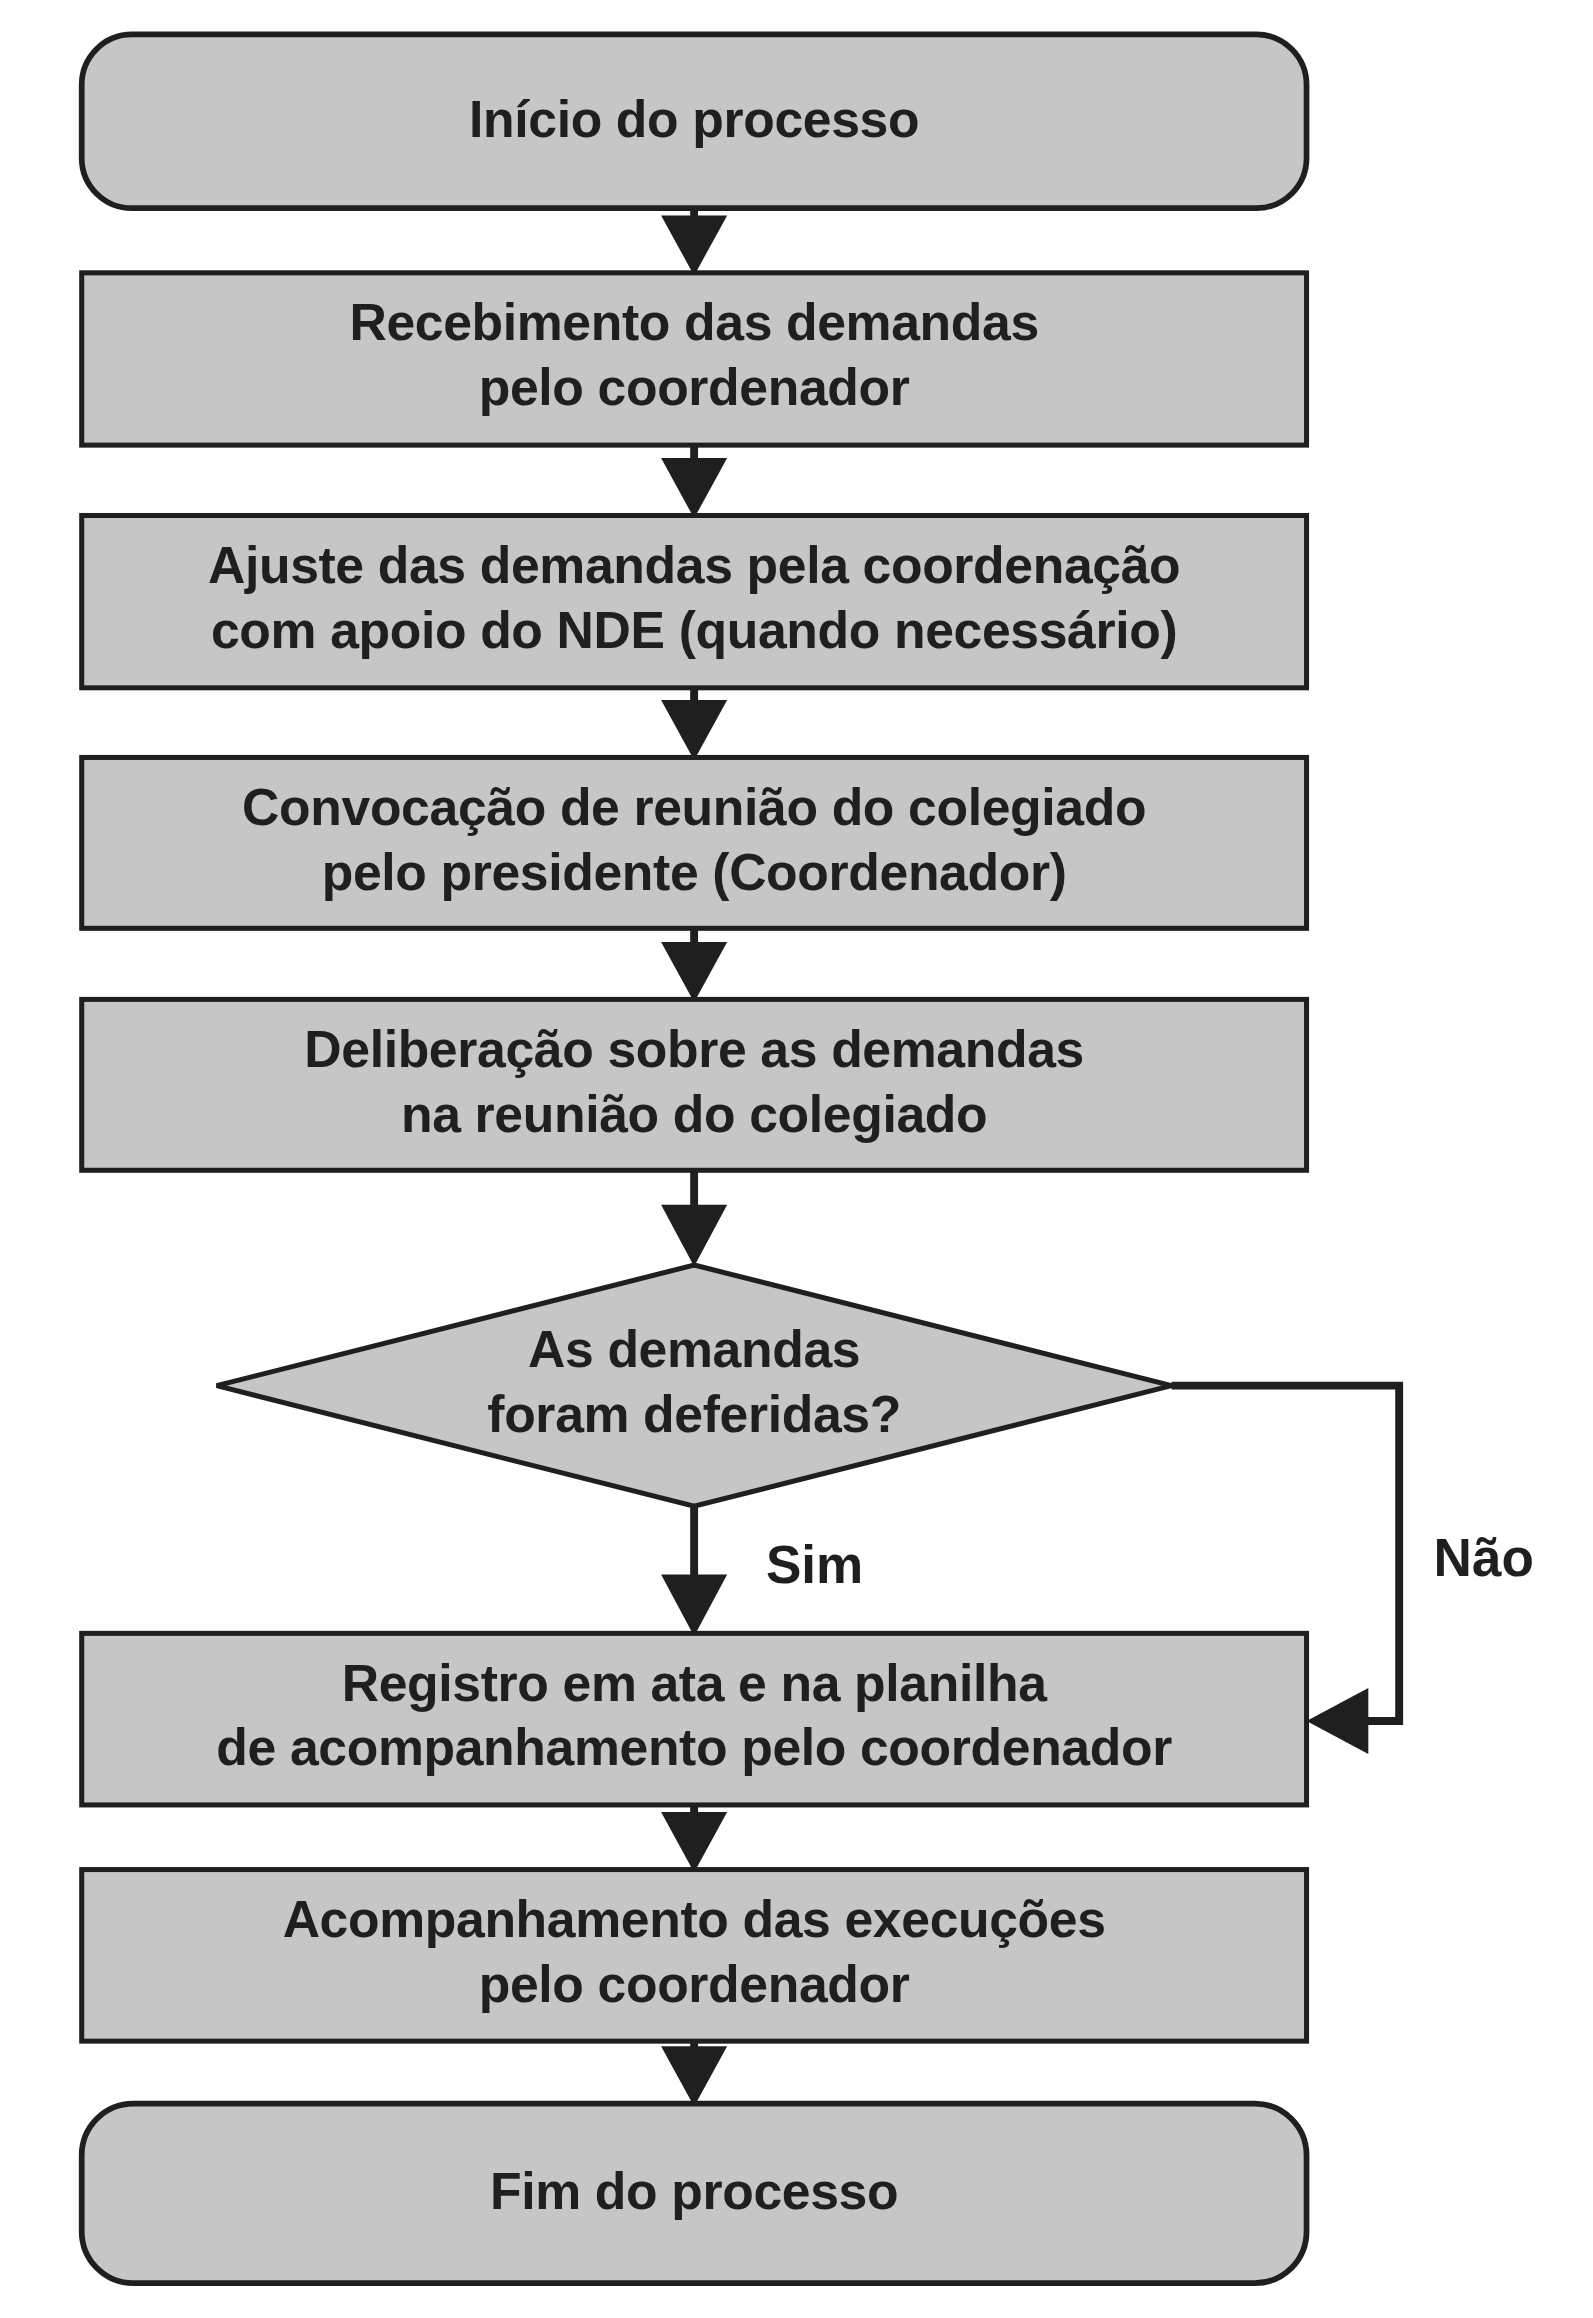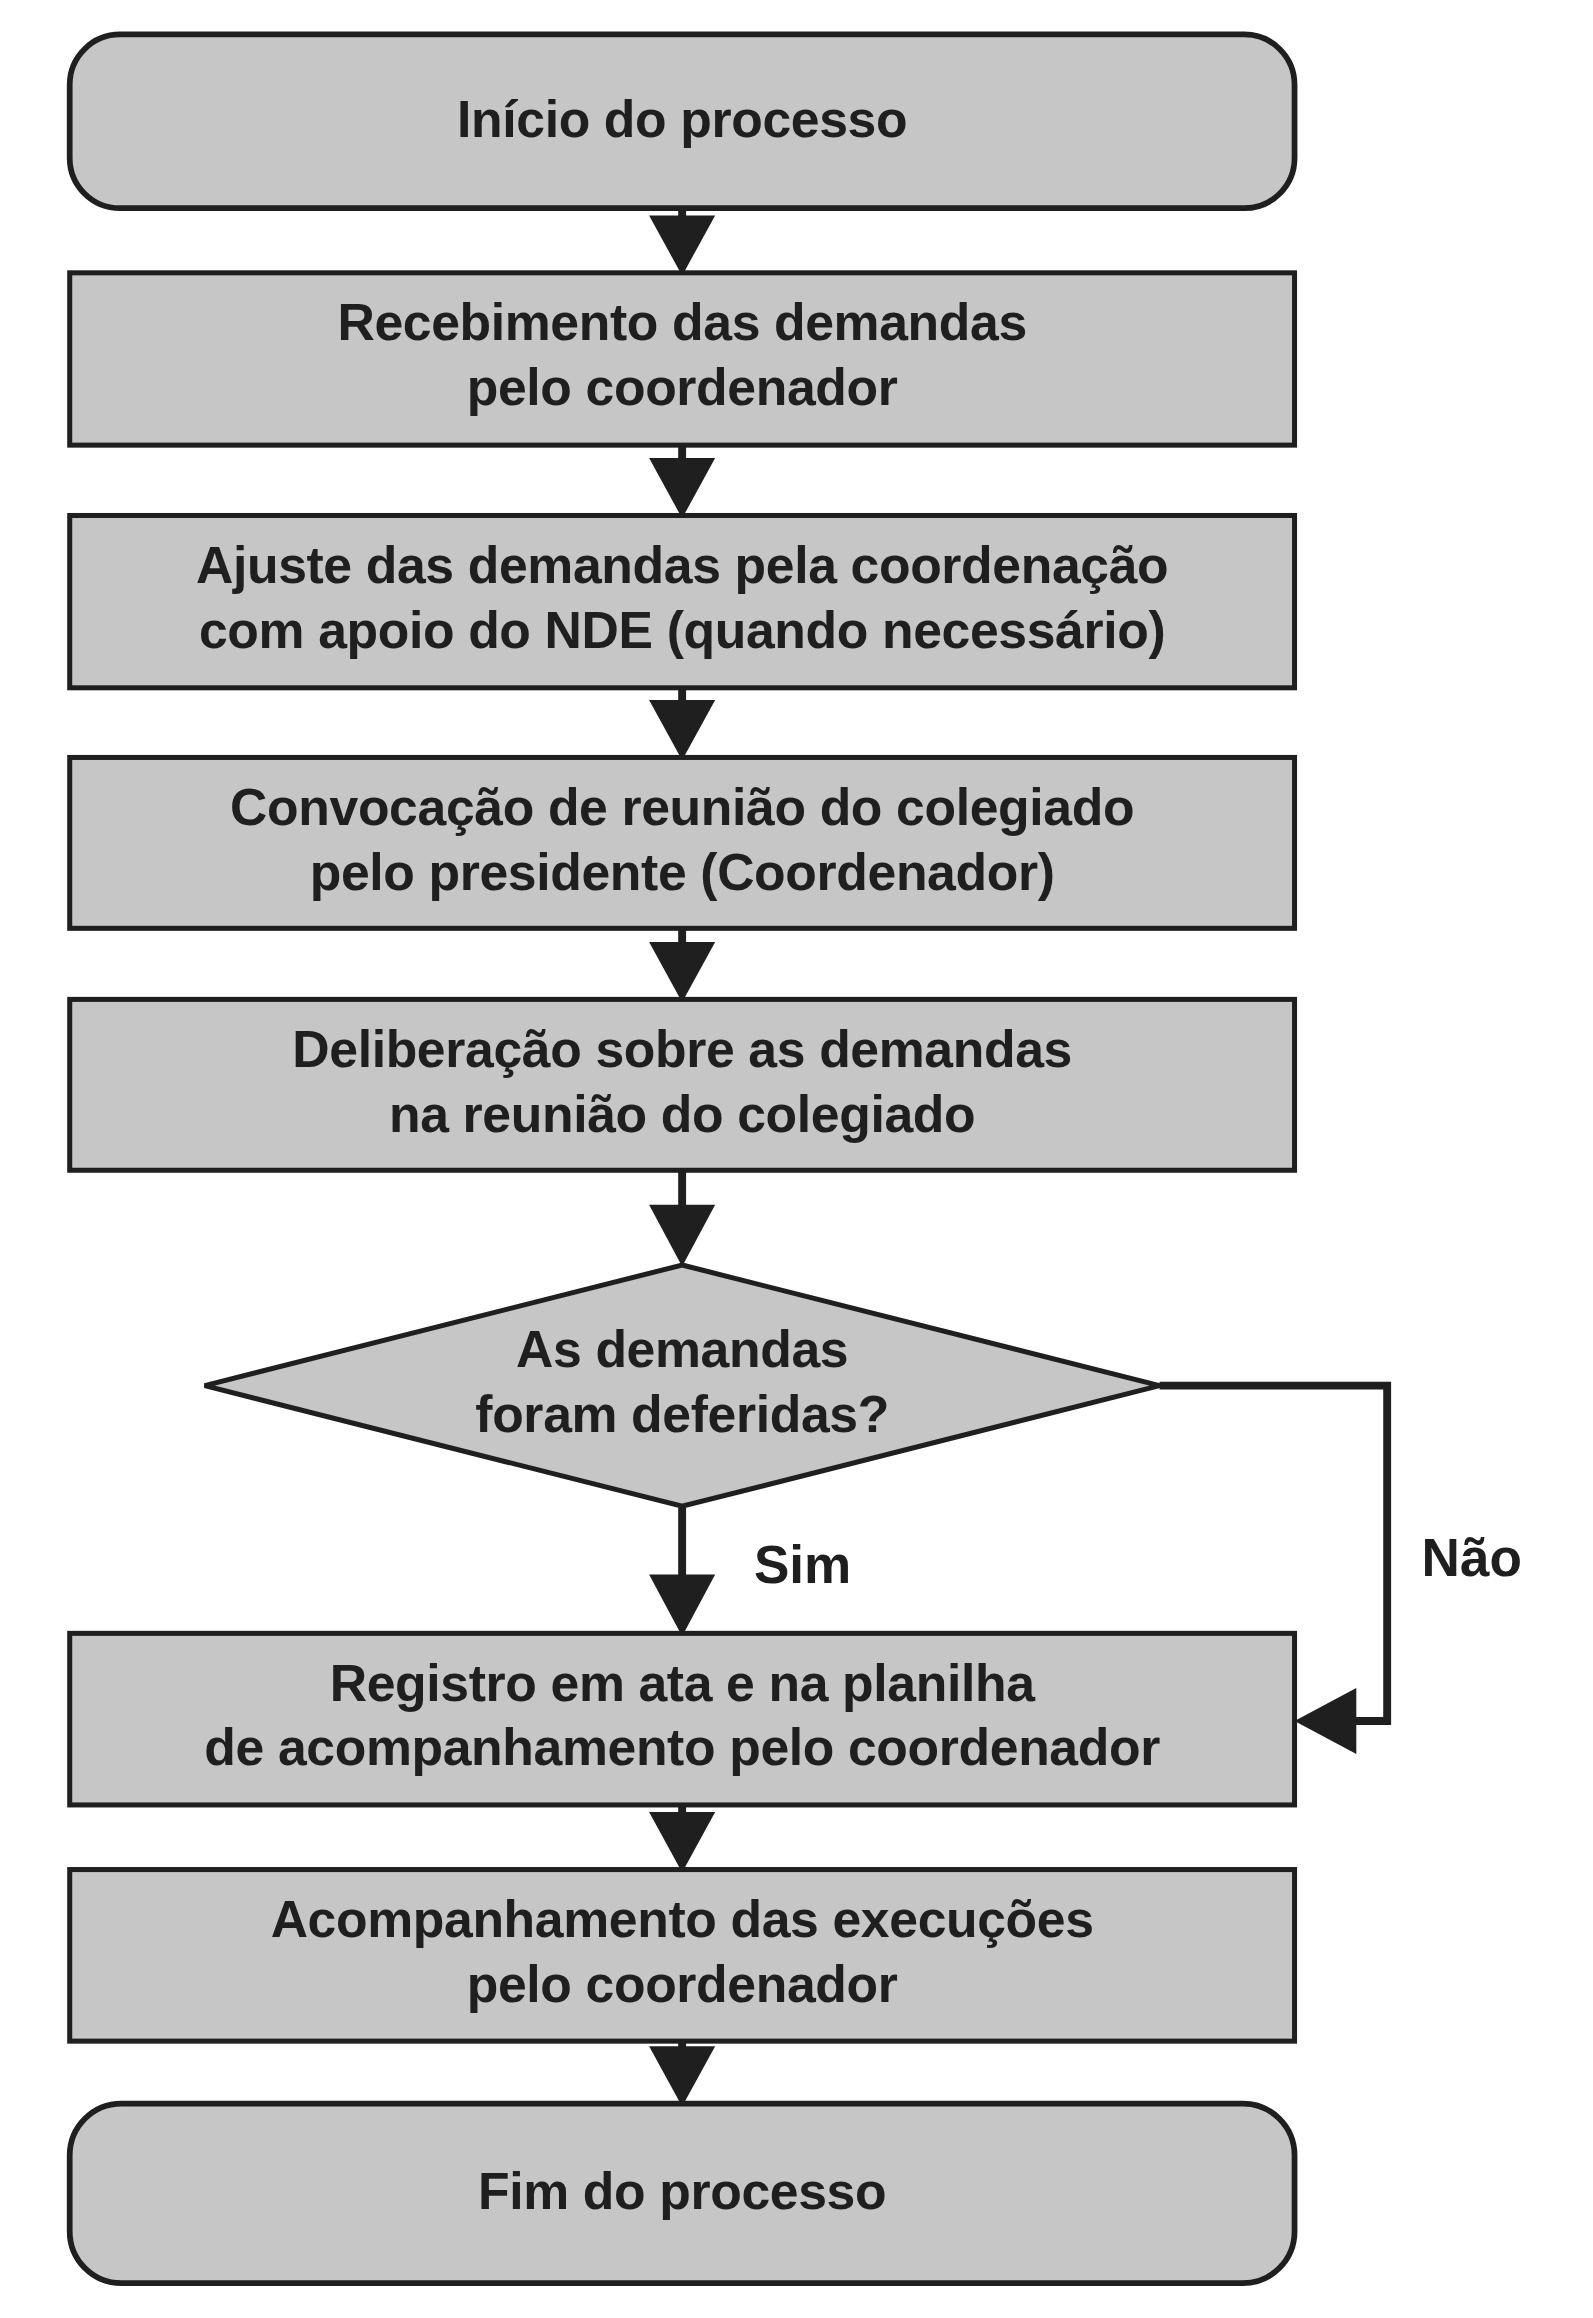--- a/index.html
+++ b/index.html
@@ -9,21 +9,21 @@
   }
   body {
     width: 1594px;
     height: 2319px;
     position: relative;
     overflow: hidden;
     font-family: "Liberation Sans", "DejaVu Sans", sans-serif;
   }
   #flow-root {
     position: absolute;
-    top: 0; left: 0;
+    top: 0; left: 12px;
     width: 1548px;
     height: 2319px;
     text-align: center;
   }
   svg.flow-canvas {
     position: absolute;
     top: 0; left: 0;
     width: 1594px;
     height: 2319px;
     display: block;

